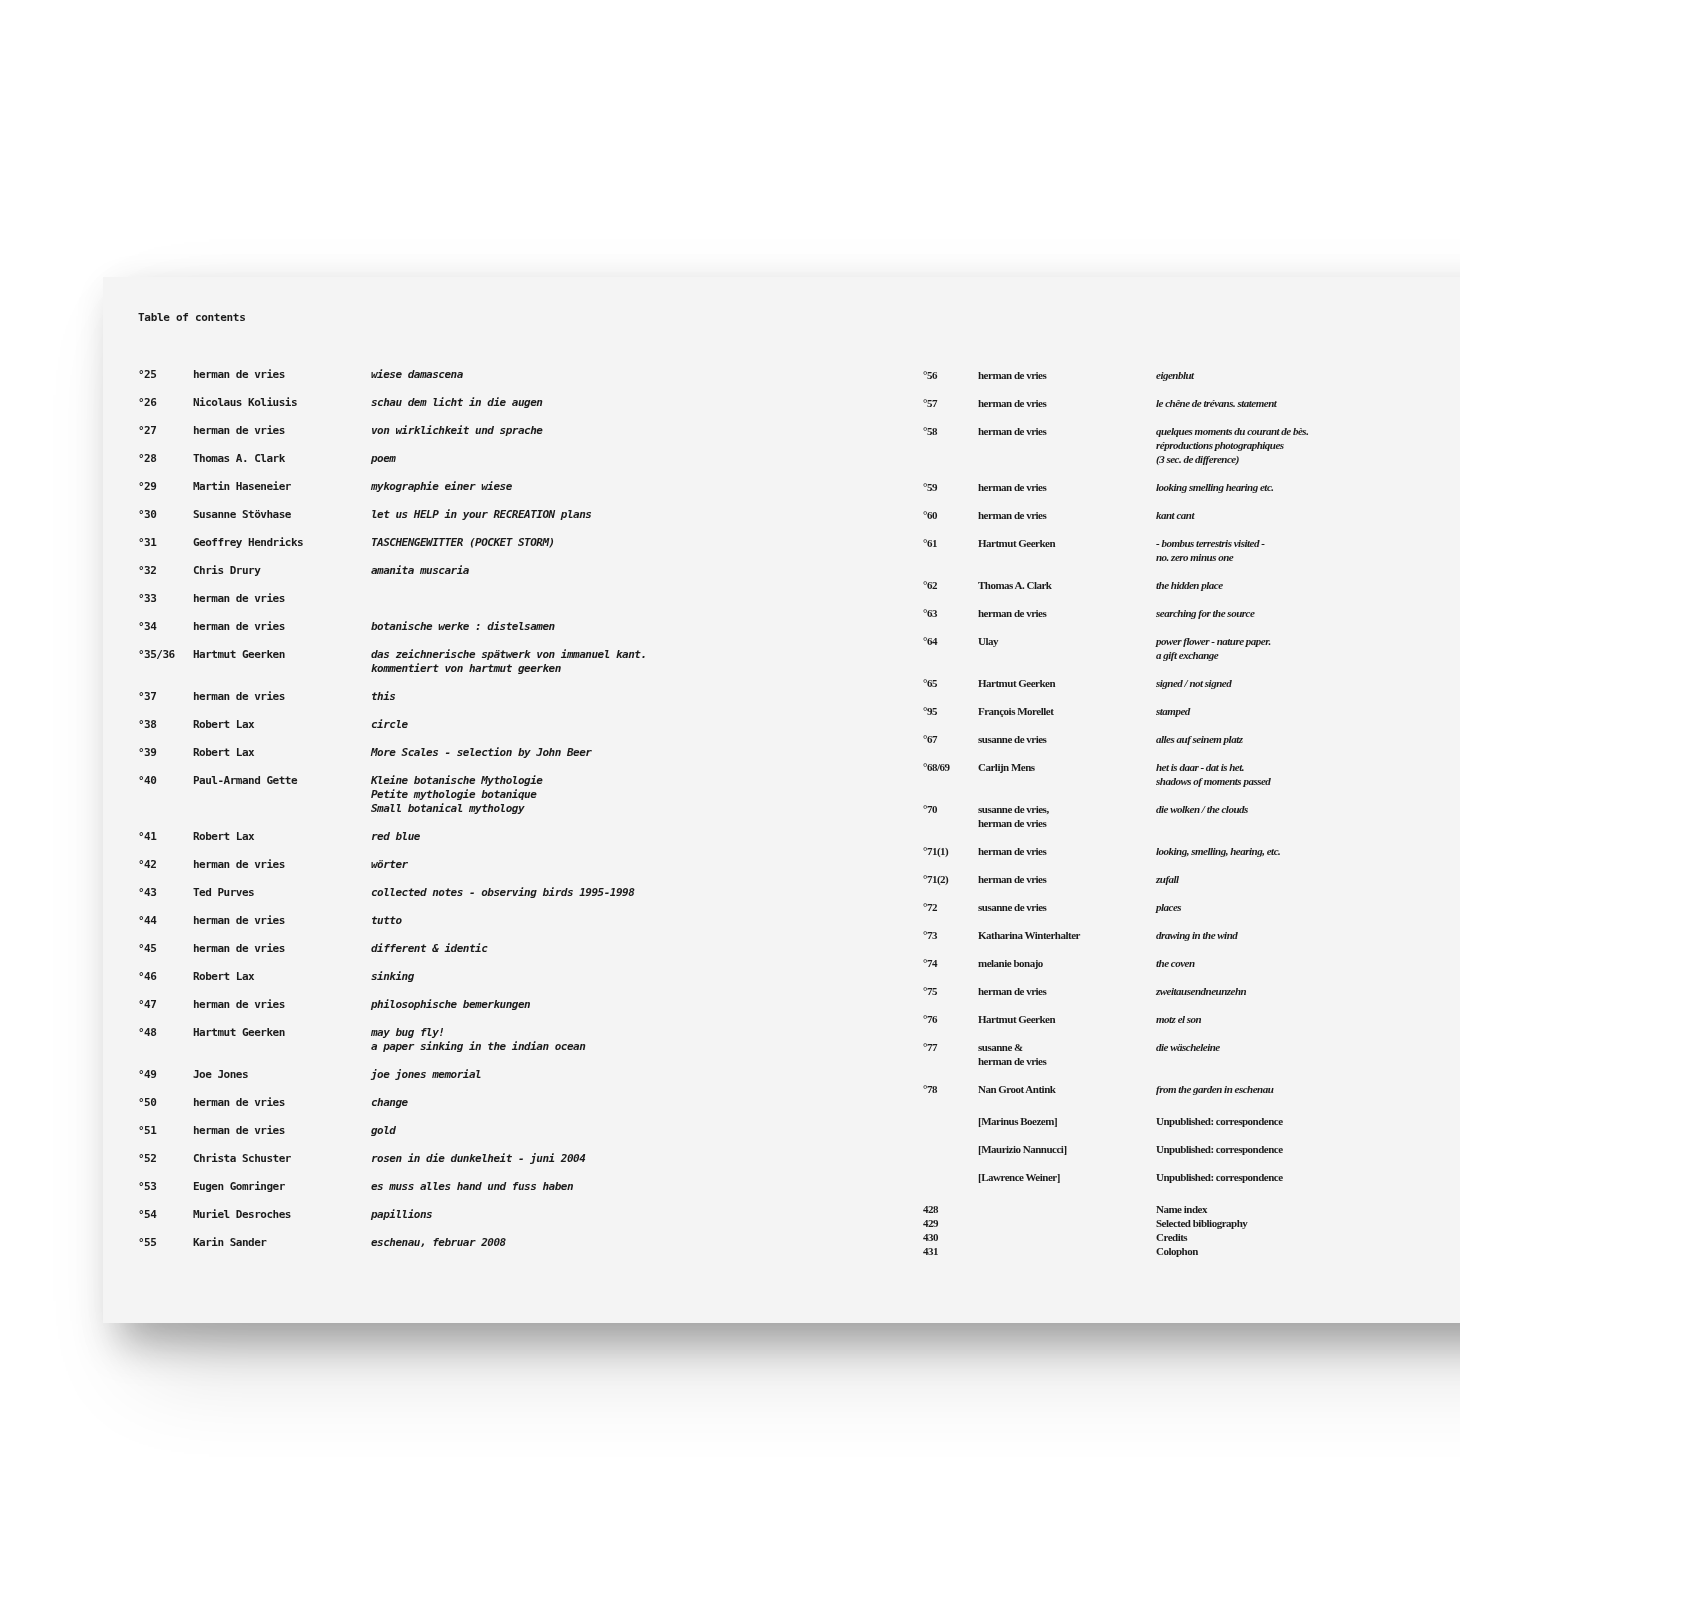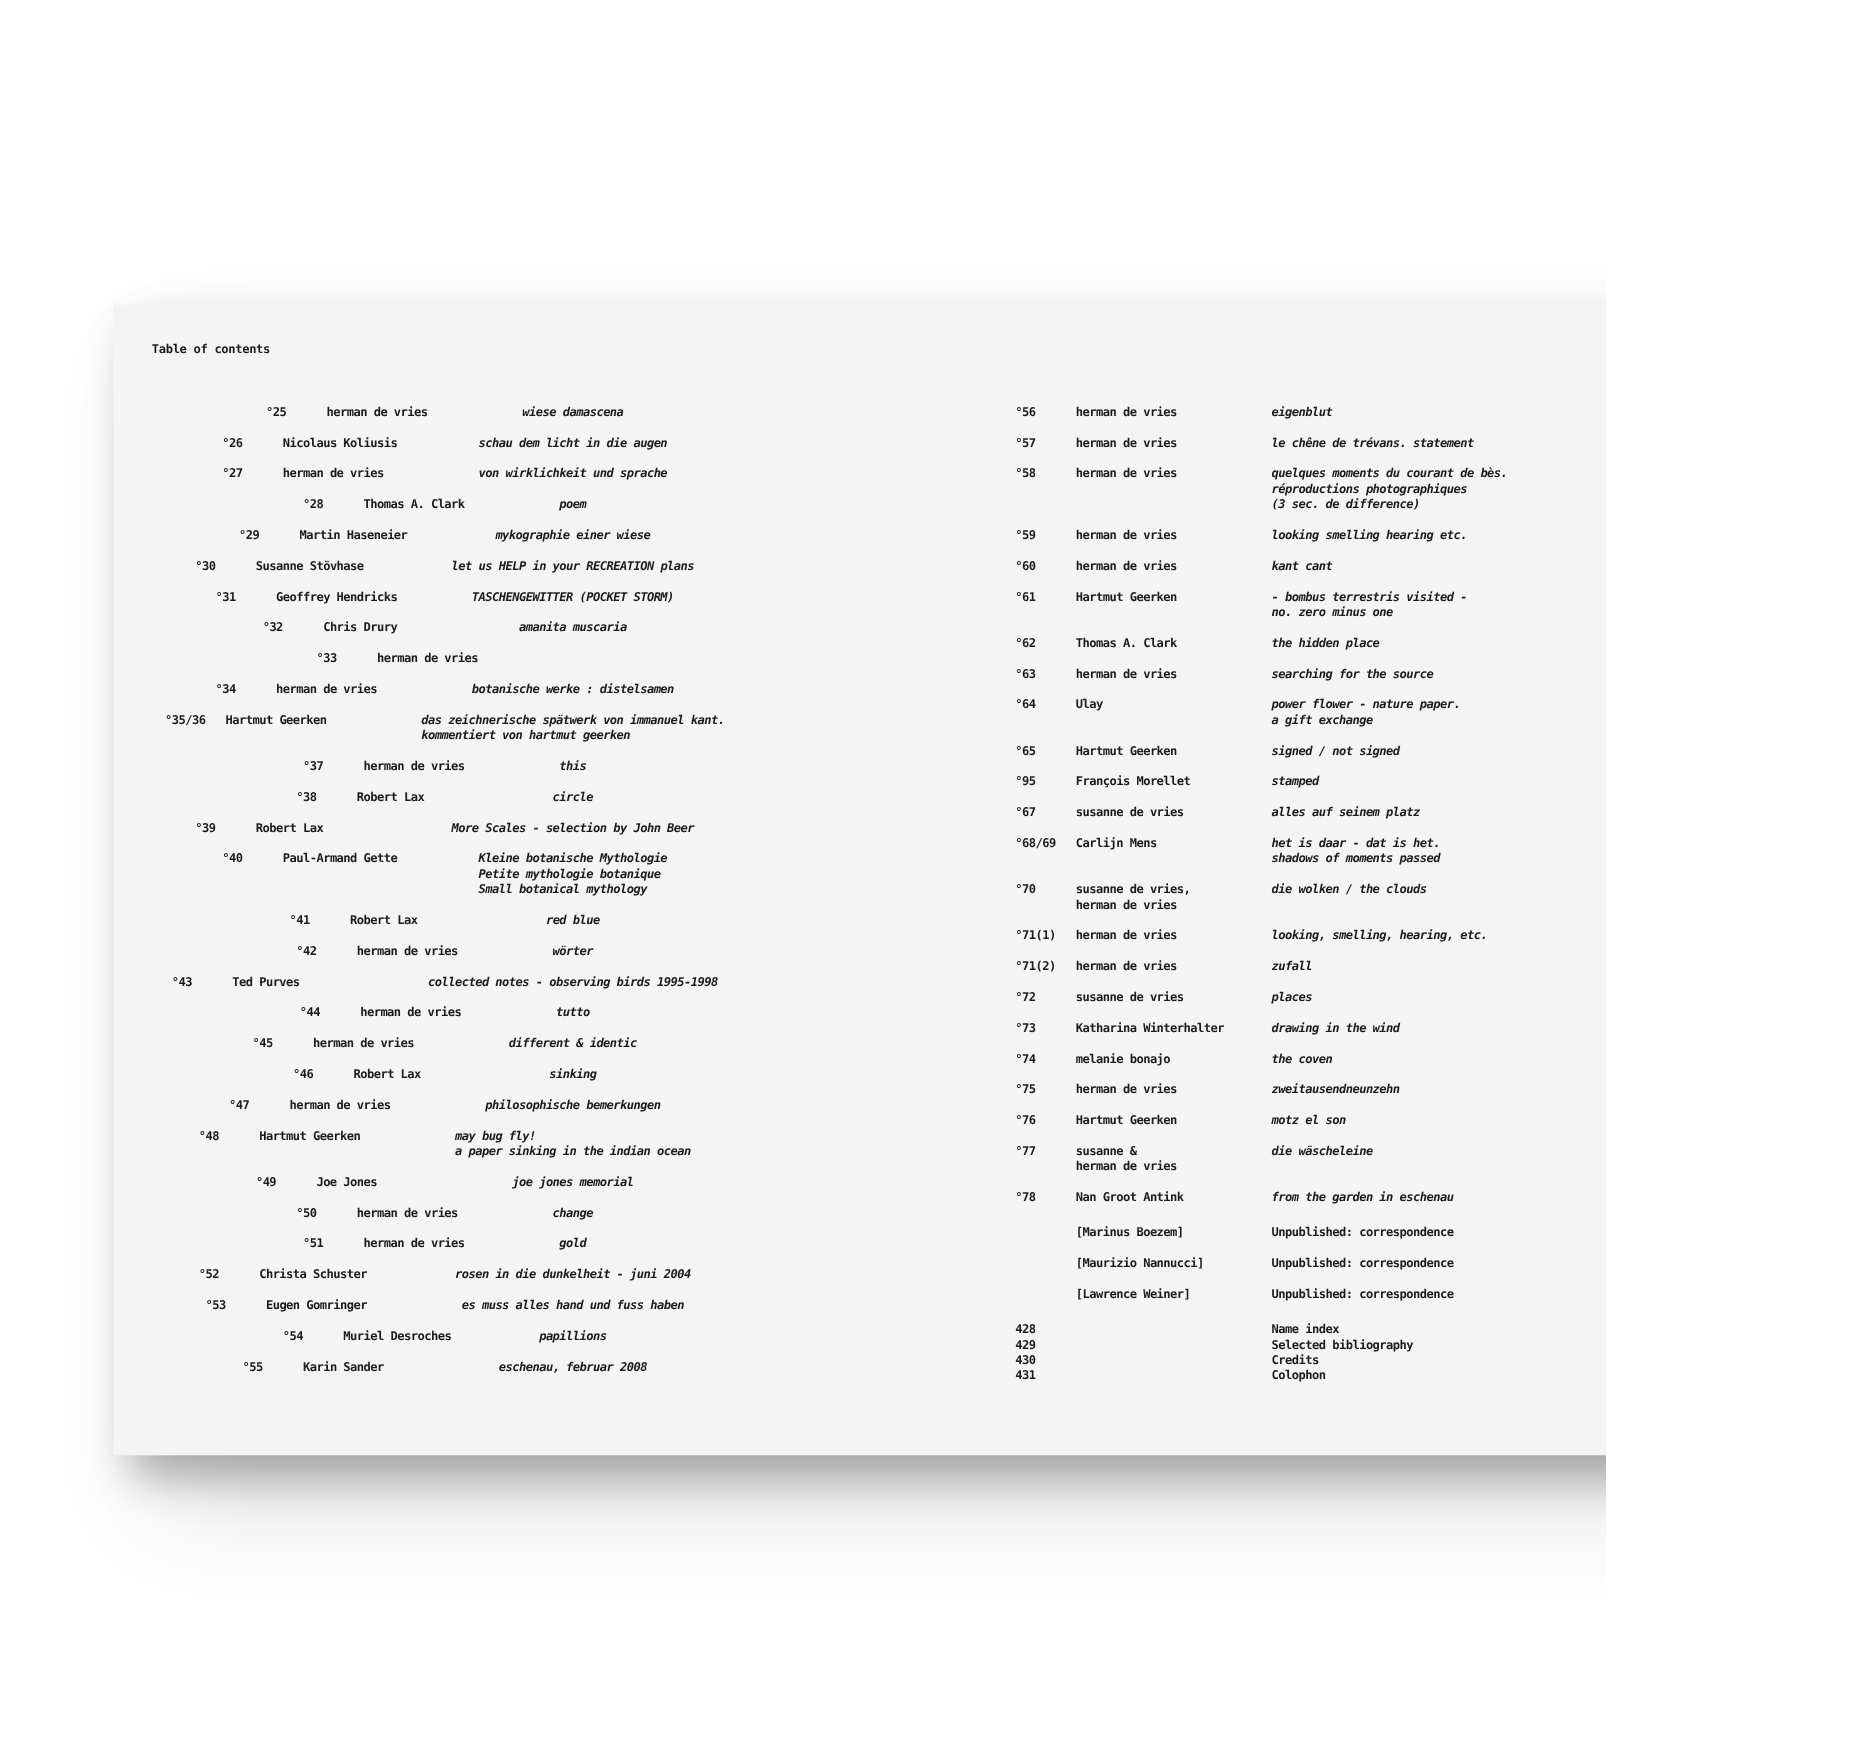--- a/index.html
+++ b/index.html
@@ -30,22 +30,22 @@
     color: #1b1b1b;
     white-space: nowrap;
   }
   .col {
     position: absolute;
     top: 91px;
     display: flex;
     flex-direction: column;
     row-gap: 14px;
   }
-  .col-left  { left: 47px; align-items: center; }
-  .col-right { left: 820px; }
+  .col-left  { left: 35px; }
+  .col-right { left: 820px; font-family: Liberation Serif, serif; }
   .entry {
     display: grid;
     grid-template-columns: 55px 178px auto;
   }
   .entry.gap-large { margin-top: 4px; }
   .cell { min-height: 14px; }
   .line {
     font-size: 11px;
     line-height: 14px;
     font-weight: 700;

